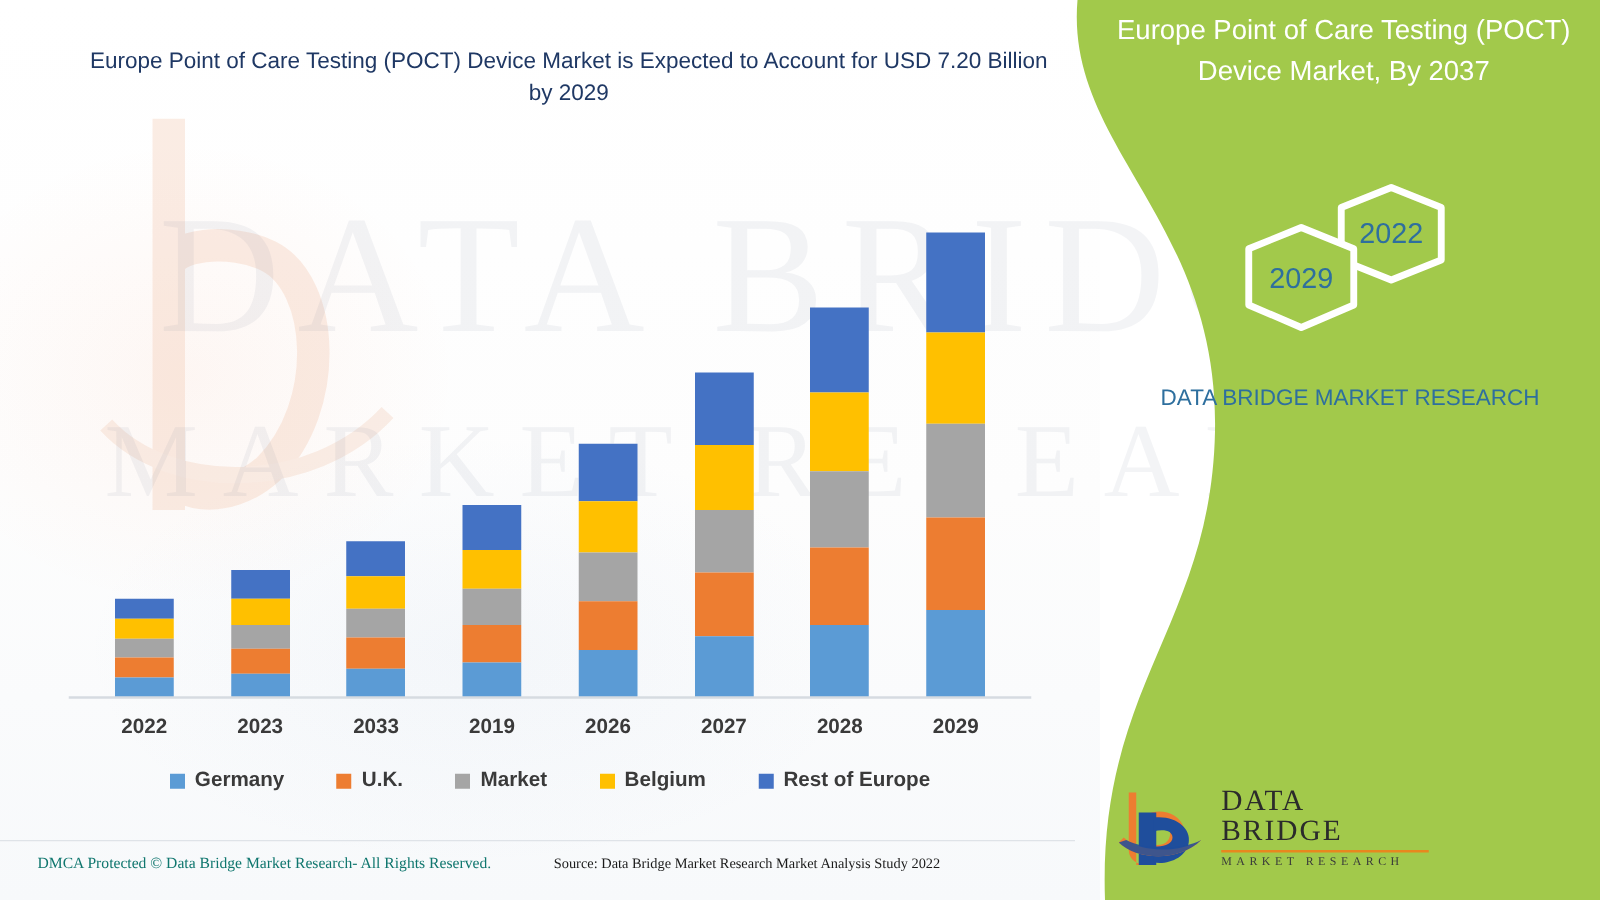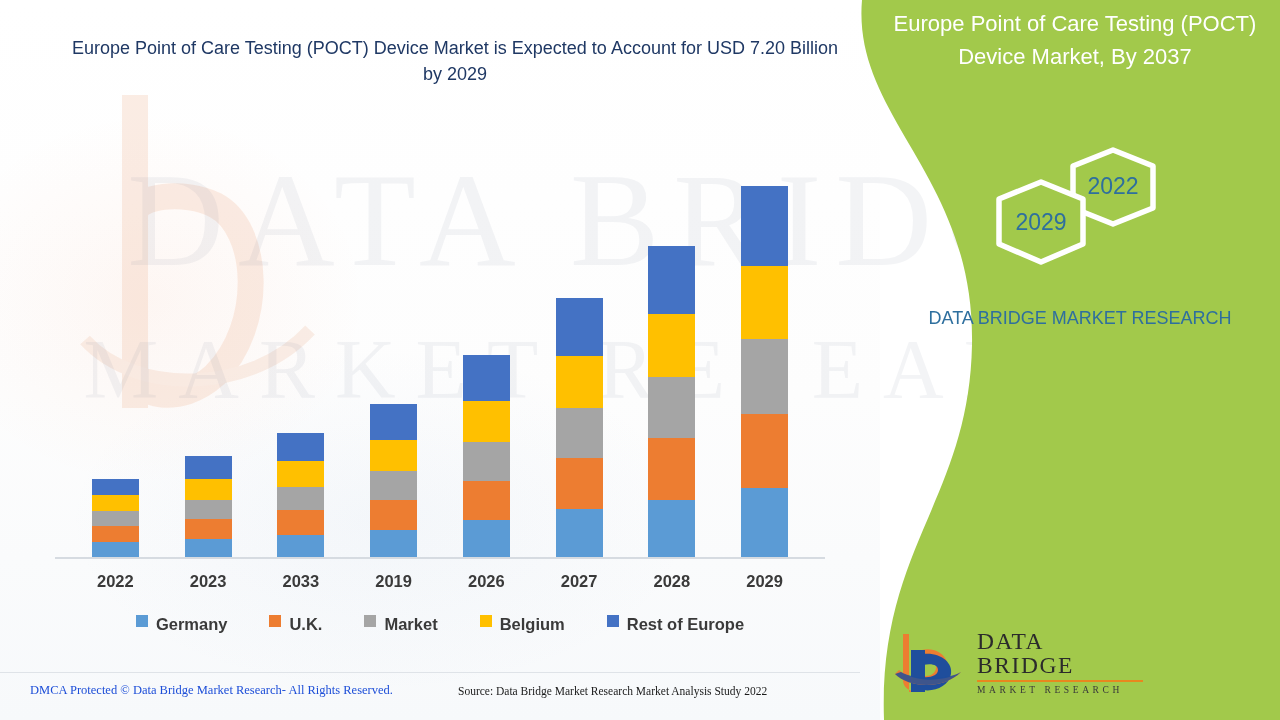--- a/index.html
+++ b/index.html
@@ -136,20 +136,21 @@
     position: absolute;
     left: 55px; top: 615px;
     width: 770px;
     display: flex;
     align-items: center;
     justify-content: center;
     gap: 0;
   }
   .legend-item {
     display: flex;
+    align-items: center;
     gap: 8px;
     margin-right: 42px;
   }
   .legend-item:last-child { margin-right: 0; }
   .legend-swatch {
     width: 12px; height: 12px;
     display: block;
     flex: 0 0 auto;
   }
   .legend-label {
@@ -162,28 +163,28 @@
   
   .footer-rule {
     position: absolute;
     left: 0; top: 672px;
     width: 860px; height: 1px;
     background: #dfe3e8;
   }
   .footer-dmca {
     position: absolute;
     left: 30px; top: 683px;
-    color: #1d4ed8;
+    color: #0f766e;
     font-size: 12.5px;
     font-family: "Liberation Serif", serif;
     white-space: nowrap;
   }
   .footer-source {
     position: absolute;
-    left: 458px; top: 685px;
+    left: 443px; top: 685px;
     color: #1a1a1a;
     font-size: 11.5px;
     font-family: "Liberation Serif", serif;
     white-space: nowrap;
   }
 
   
   .green-panel {
     position: absolute;
     left: 0; top: 0;

